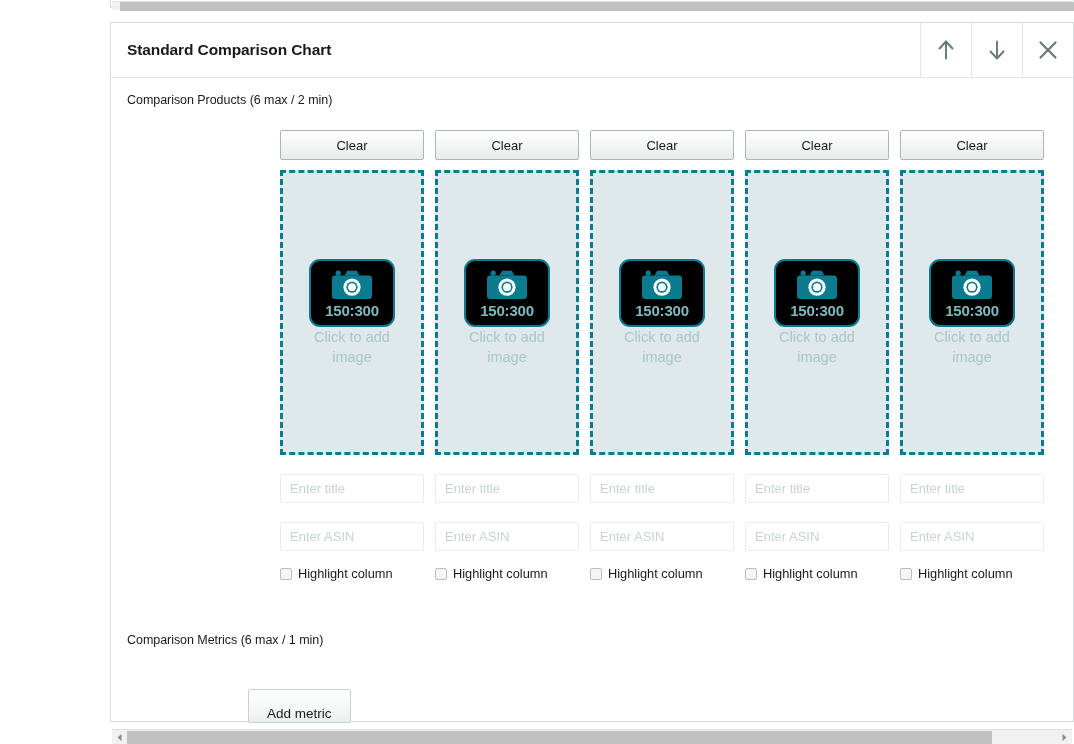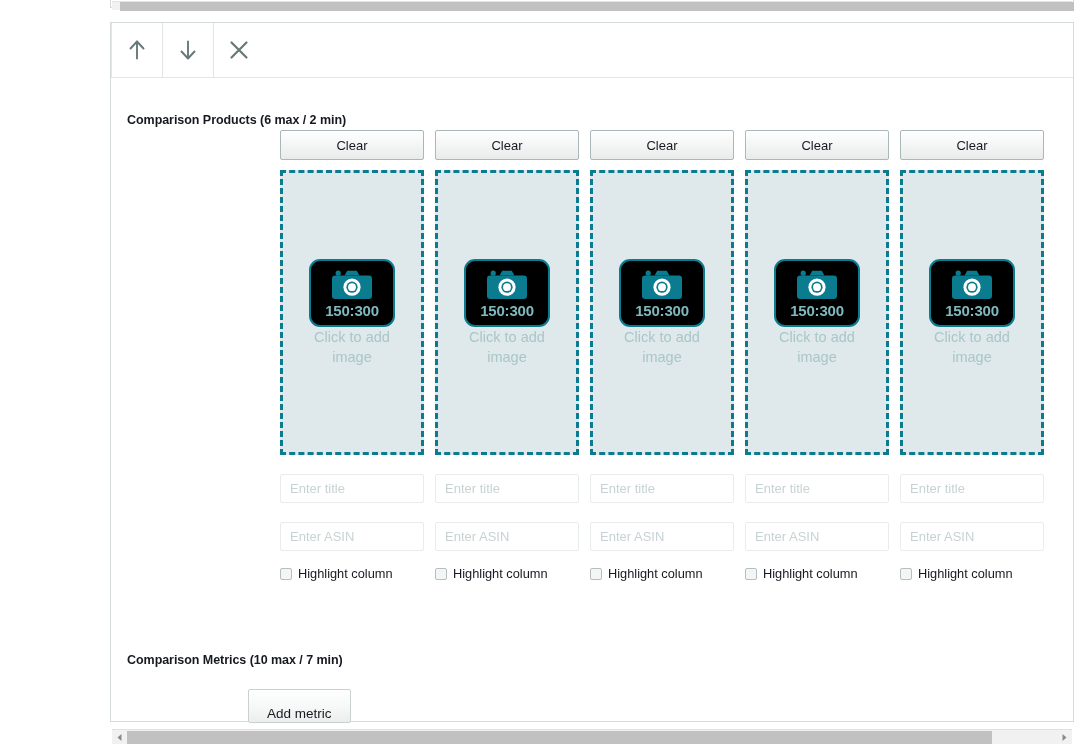--- a/index.html
+++ b/index.html
@@ -83,24 +83,23 @@
 
   
   .card-body {
     position: relative;
     padding: 16px;
     height: calc(100% - 55px);
   }
 
   .section-label {
     font-size: 12.5px;
-    font-weight: bold;
+    font-weight: normal;
     color: #16191f;
     letter-spacing: -0.05px;
-    margin-top: 20px;
   }
 
   #products-section-label { position: absolute; left: 16px; top: 15px; }
   #metrics-section-label  { position: absolute; left: 16px; top: 555px; }
 
   
   #columns {
     position: absolute;
     left: 169px;
     top: 52px;
@@ -259,20 +258,21 @@
 <body>
 
 <div id="top-partial-panel"></div>
 <div id="top-partial-scrollbar">
   <div id="top-partial-thumb"></div>
 </div>
 
 <div id="card">
 
   <div class="card-header">
+    <div class="card-title">Standard Comparison Chart</div>
     <div class="hdr-btns">
       <div class="hdr-btn">
         <span>
           <svg width="22" height="24" viewBox="0 0 22 24">
             <path d="M11 3.5 L11 20.5 M11 3.5 L4.5 10.5 M11 3.5 L17.5 10.5" stroke="#687878" stroke-width="1.9" fill="none" stroke-linecap="round" stroke-linejoin="round"></path>
           </svg>
         </span>
       </div>
       <div class="hdr-btn">
         <span>
@@ -432,21 +432,21 @@
 
     <input class="txt-input" type="text" placeholder="Enter ASIN" style="">
 
     <div class="cb-row">
       <div class="cb-box"></div>
       <div class="cb-label">Highlight column</div>
     </div>
         </div>
       </div>
 
-    <div id="metrics-section-label" class="section-label">Comparison Metrics (10 max / 7 min)</div>
+    <div id="metrics-section-label" class="section-label">Comparison Metrics (6 max / 1 min)</div>
 
     <button id="add-metric-btn">Add metric</button>
   </div>
 </div>
 
 <div id="bottom-scrollbar">
   <div class="sb-arrow">
     <span>
       <svg width="7" height="9" viewBox="0 0 7 9">
           <path d="M5.5 1 L1.5 4.5 L5.5 8 Z" fill="#8a8a8a"></path>

